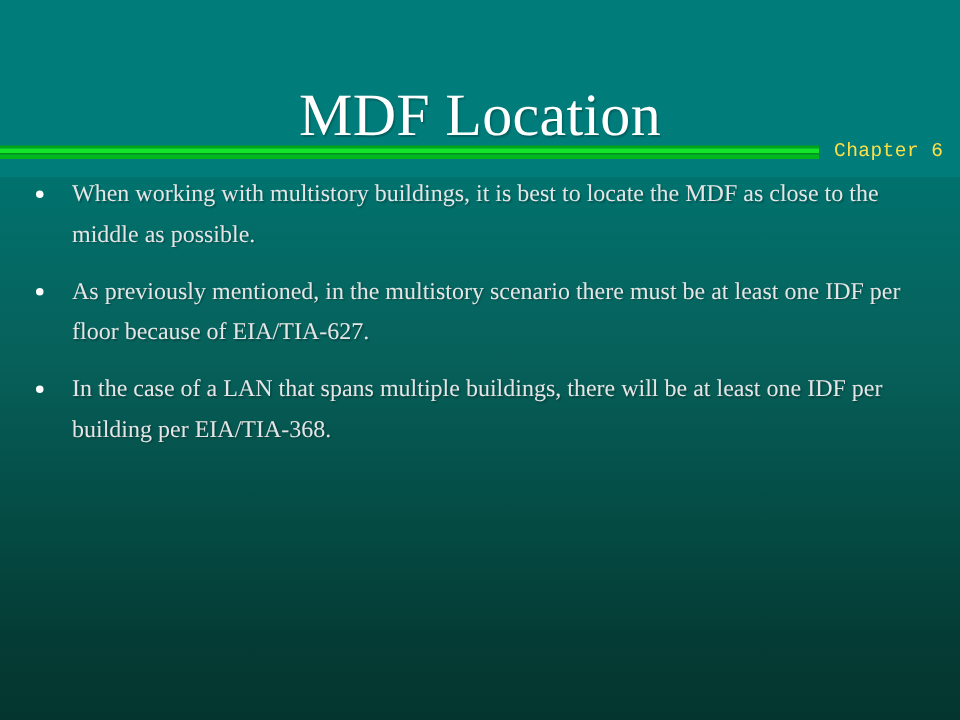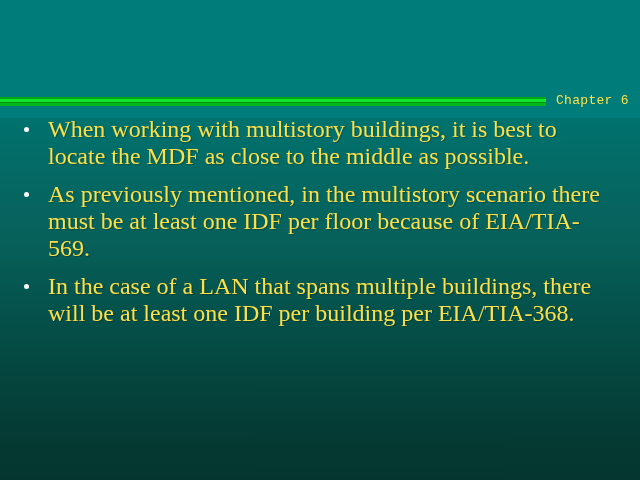--- a/index.html
+++ b/index.html
@@ -90,22 +90,22 @@
     position: absolute;
     left: 0;
     top: 116px;
     width: 640px;
   }
   .bullet-item {
     position: relative;
     padding-left: 48px;
     padding-right: 22px;
     margin-bottom: 11px;
-    color: #fde047;
-    font-size: 24px;
+    color: #e5e5e5;
+    font-size: 16px;
     line-height: 27px;
     text-shadow: 1px 1px 1px rgba(0,0,0,0.25);
   }
   .bullet-dot {
     position: absolute;
     left: 24px;
     top: 11px;
     width: 5px;
     height: 5px;
     border-radius: 50%;
@@ -116,40 +116,41 @@
   }
 </style>
 </head>
 <body>
 
 <div class="slide">
 
   <div class="bg-header"></div>
   <div class="bg-body"></div>
 
+  <h1 class="title">MDF Location</h1>
 
   <div class="rule">
     <div class="band band-top"></div>
     <div class="band band-bright"></div>
     <div class="band band-mid"></div>
     <div class="band band-bot"></div>
   </div>
 
   <div class="chapter">Chapter 6</div>
 
   <div class="bullets">
 
     <div class="bullet-item">
       <span class="bullet-dot"></span>
       <span class="bullet-text">When working with multistory buildings, it is best to locate the MDF as close to the middle as possible.</span>
     </div>
 
     <div class="bullet-item">
       <span class="bullet-dot"></span>
-      <span class="bullet-text">As previously mentioned, in the multistory scenario there must be at least one IDF per floor because of EIA/TIA-569.</span>
+      <span class="bullet-text">As previously mentioned, in the multistory scenario there must be at least one IDF per floor because of EIA/TIA-627.</span>
     </div>
 
     <div class="bullet-item">
       <span class="bullet-dot"></span>
       <span class="bullet-text">In the case of a LAN that spans multiple buildings, there will be at least one IDF per building per EIA/TIA-368.</span>
     </div>
 
 
   </div>
 

